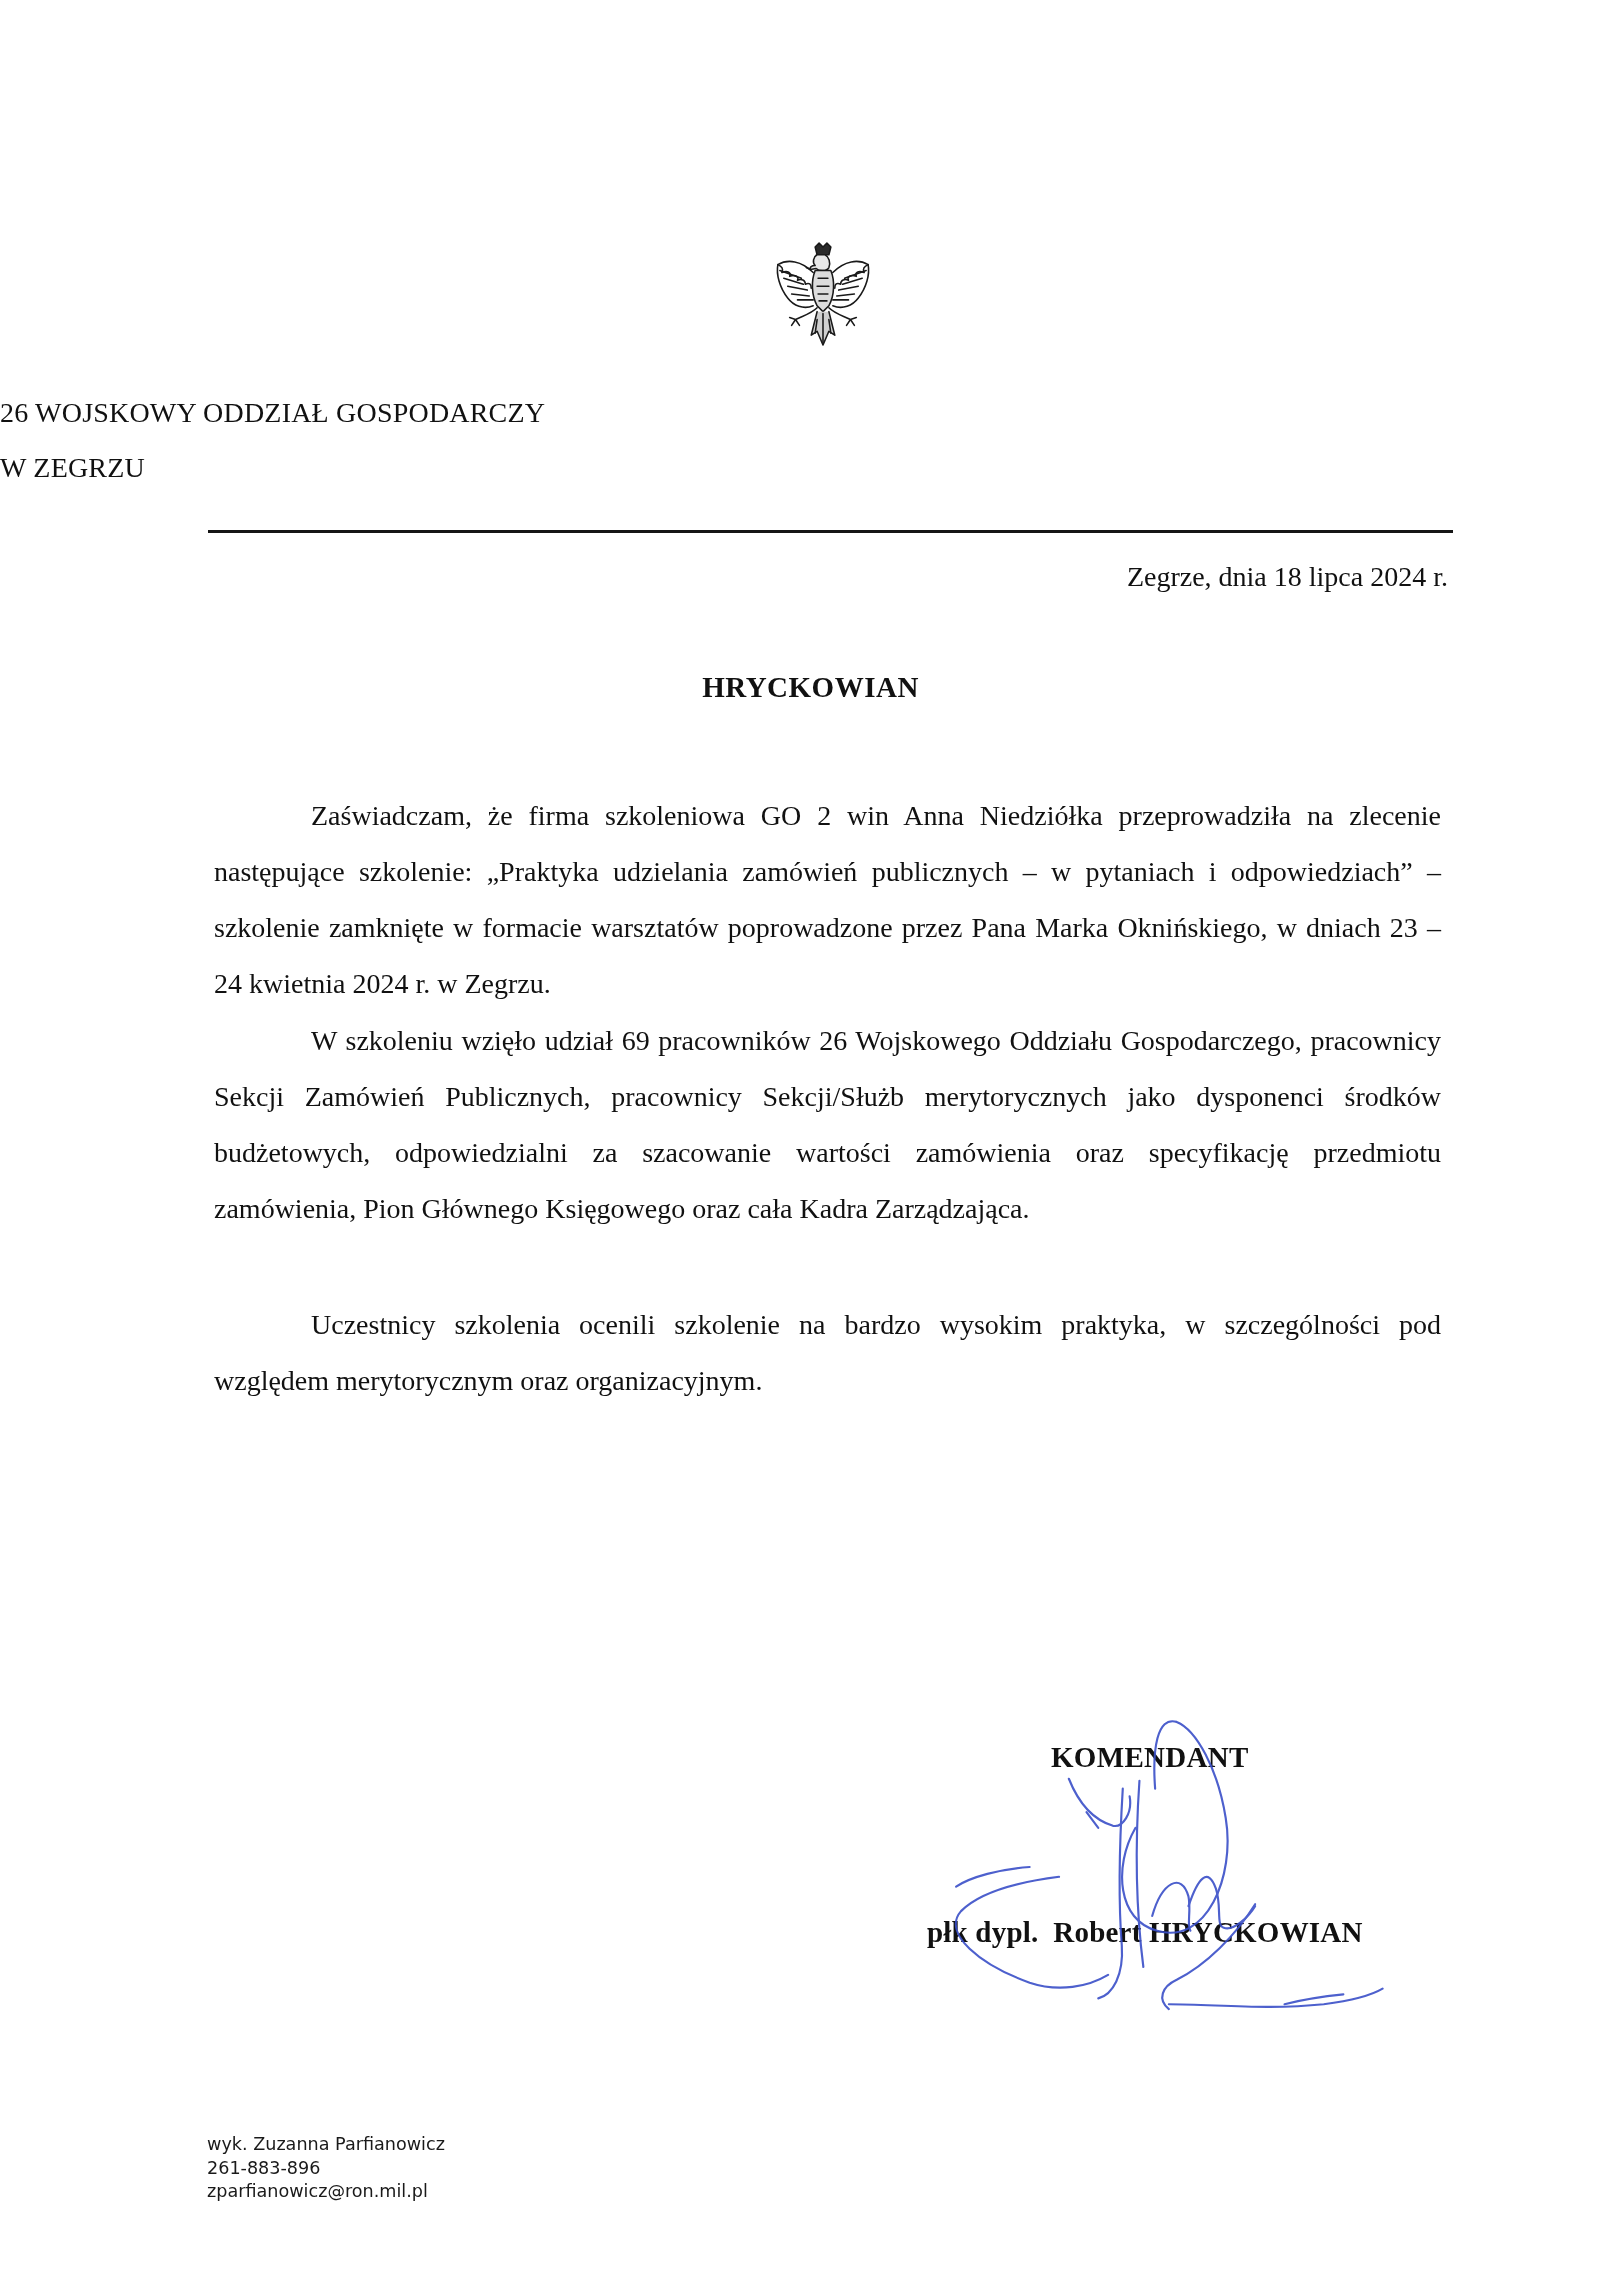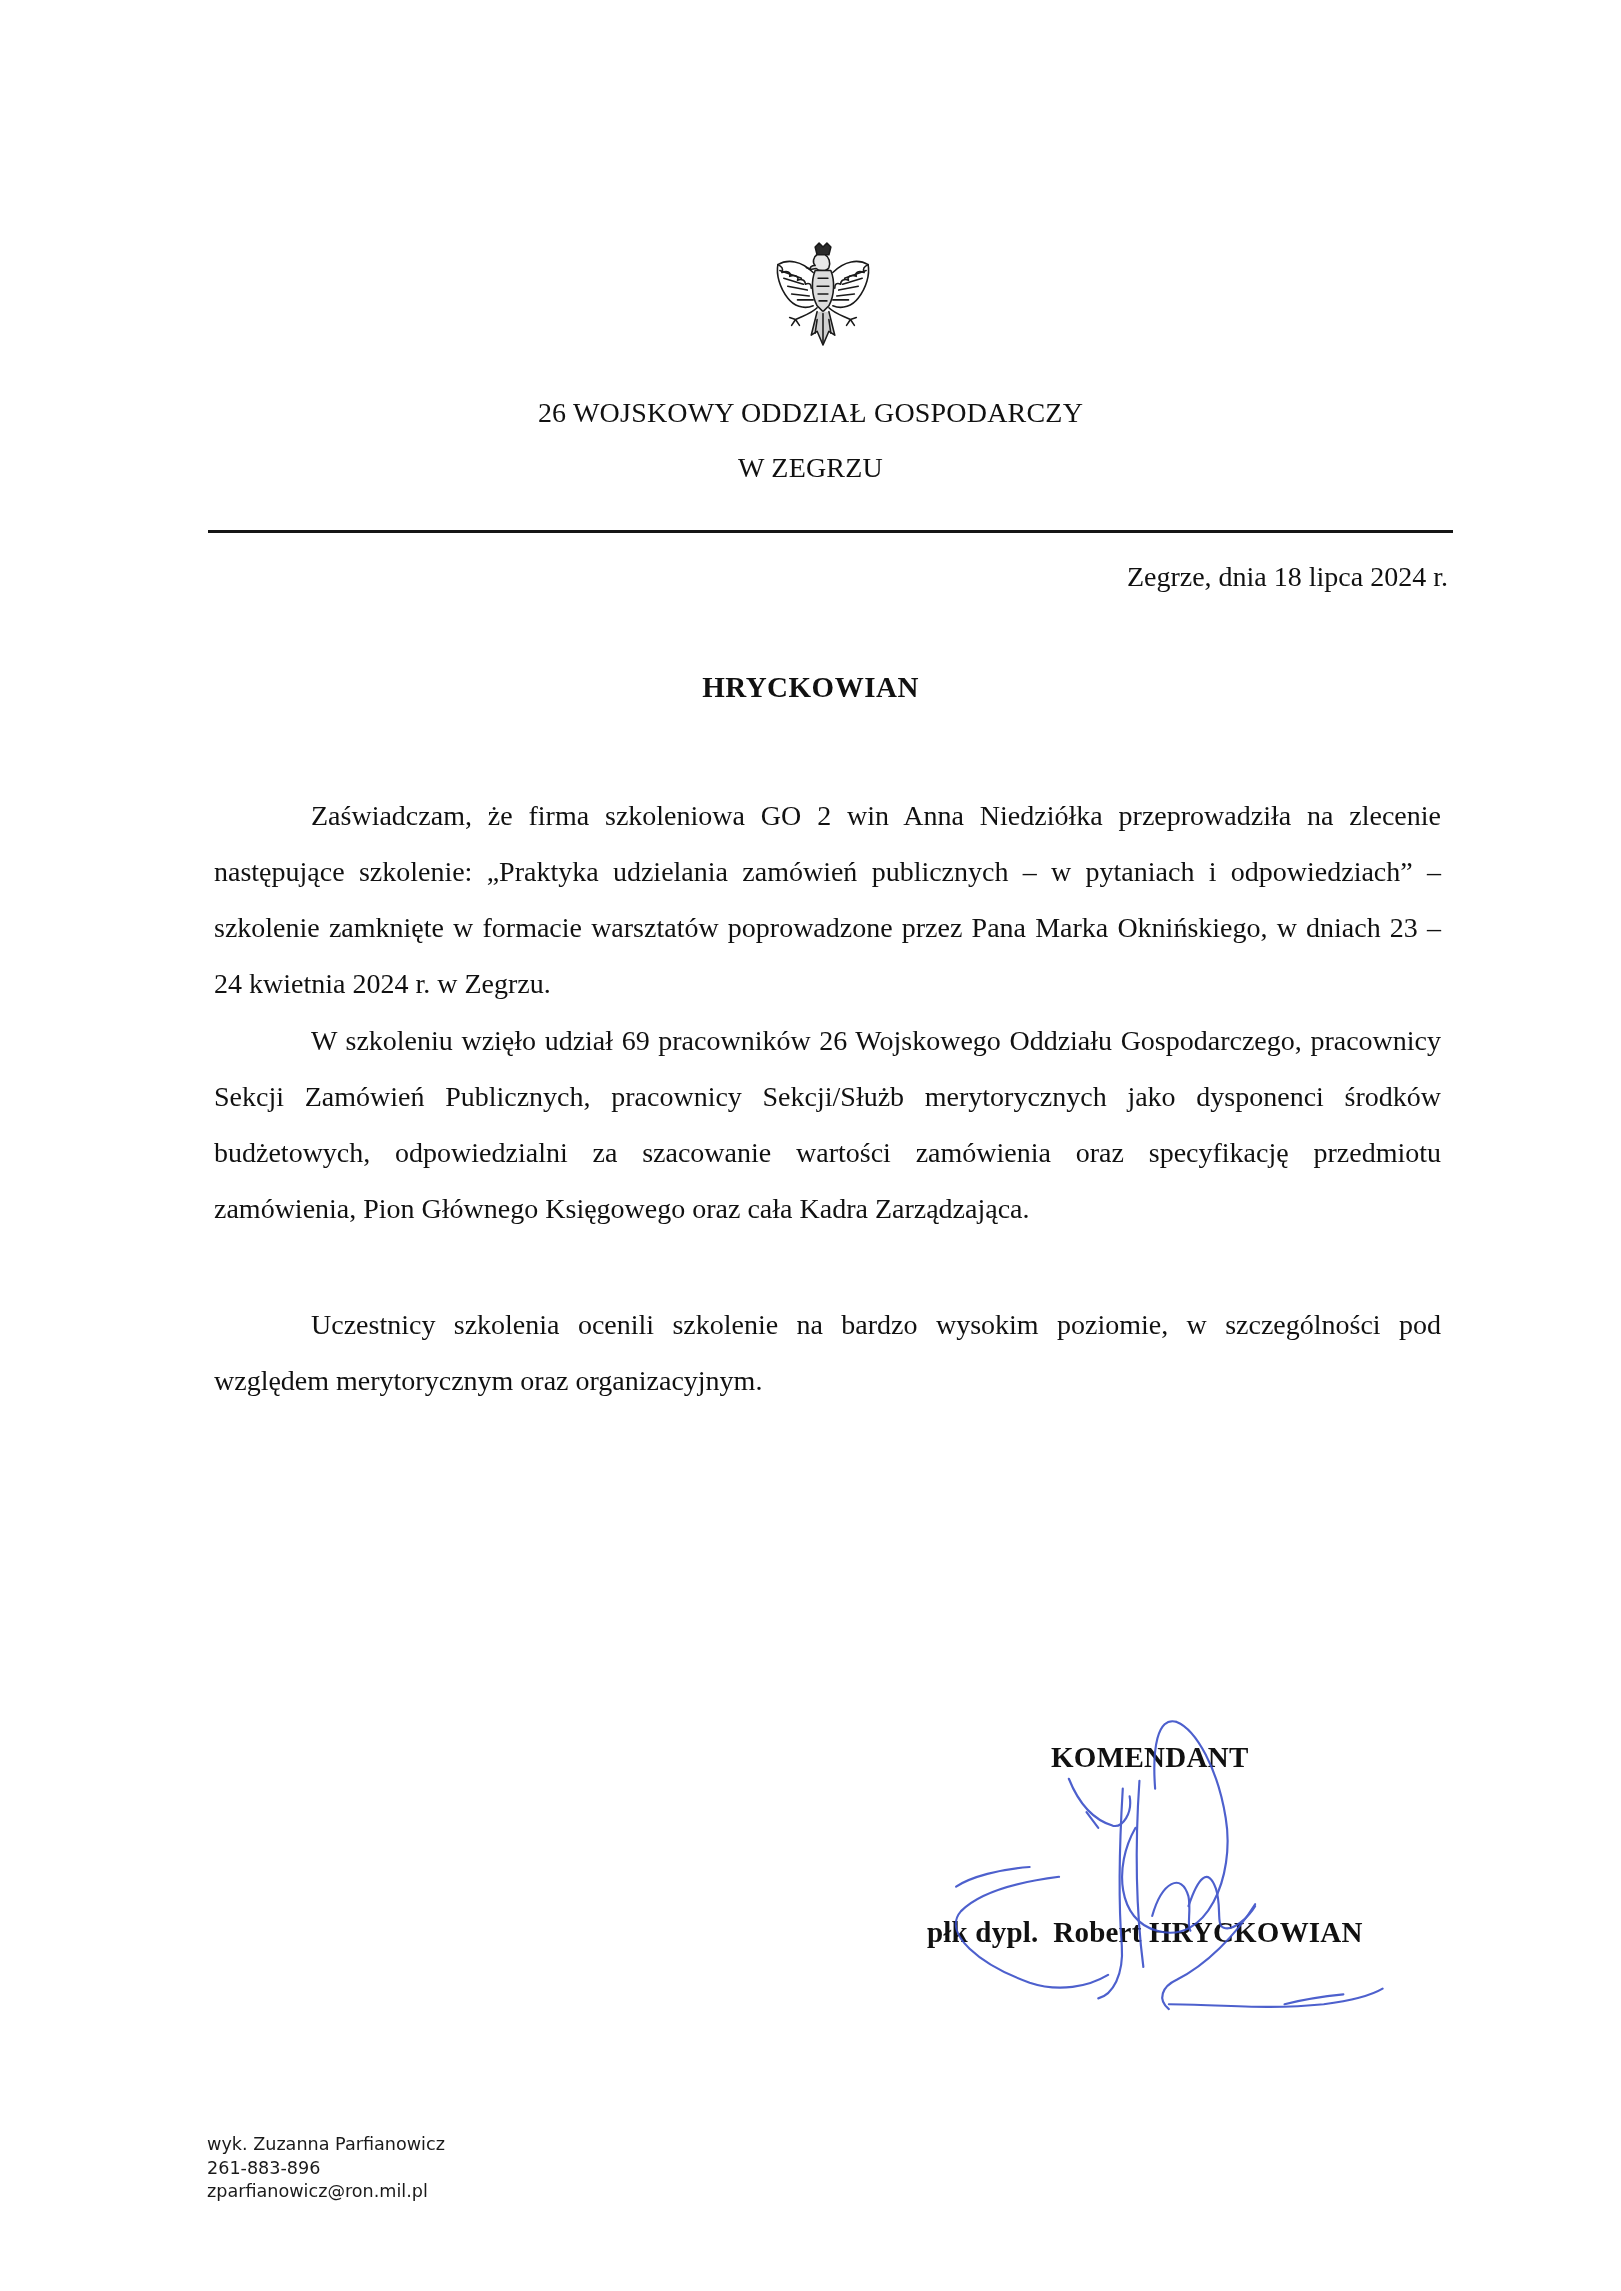--- a/index.html
+++ b/index.html
@@ -26,21 +26,20 @@
       position: absolute;
       left: 772px;
       top: 241px;
       width: 102px;
       height: 108px;
     }
     .header {
       position: absolute;
       left: 0;
       width: 1621px;
-      text-align: center;
       font-size: 28px;
       letter-spacing: 0.2px;
     }
     .header.l1 { top: 397px; }
     .header.l2 { top: 452px; }
     .rule {
       position: absolute;
       left: 208px;
       top: 530px;
       width: 1245px;
@@ -163,21 +162,21 @@
 
   <div class="title">HRYCKOWIAN</div>
 
   <div class="body-text p1">
     <p class="para">Zaświadczam, że firma szkoleniowa GO 2 win Anna Niedziółka przeprowadziła na zlecenie następujące szkolenie: „Praktyka udzielania zamówień publicznych – w pytaniach i odpowiedziach” – szkolenie zamknięte w formacie warsztatów poprowadzone przez Pana Marka Oknińskiego, w dniach 23 – 24 kwietnia 2024 r. w Zegrzu.</p>
   </div>
   <div class="body-text p2">
     <p class="para">W szkoleniu wzięło udział 69 pracowników 26 Wojskowego Oddziału Gospodarczego, pracownicy Sekcji Zamówień Publicznych, pracownicy Sekcji/Służb merytorycznych jako dysponenci środków budżetowych, odpowiedzialni za szacowanie wartości zamówienia oraz specyfikację przedmiotu zamówienia, Pion Głównego Księgowego oraz cała Kadra Zarządzająca.</p>
   </div>
   <div class="body-text p3">
-    <p class="para">Uczestnicy szkolenia ocenili szkolenie na bardzo wysokim poziomie, w szczególności pod względem merytorycznym oraz organizacyjnym.</p>
+    <p class="para">Uczestnicy szkolenia ocenili szkolenie na bardzo wysokim praktyka, w szczególności pod względem merytorycznym oraz organizacyjnym.</p>
   </div>
 
   <div class="sign-title">KOMENDANT</div>
   <div class="sign-name">płk dypl.  Robert HRYCKOWIAN</div>
 
   <svg class="signature" viewBox="0 0 560 320" xmlns="http://www.w3.org/2000/svg">
     <g fill="none" stroke="#3a4fc8" stroke-width="2.2" stroke-linecap="round" stroke-linejoin="round" opacity="0.9">
 
       <path d="M228 120 C205 160 210 215 250 225 C300 240 330 170 320 110 C312 60 290 20 270 12 C250 6 245 40 248 80"></path>
 

